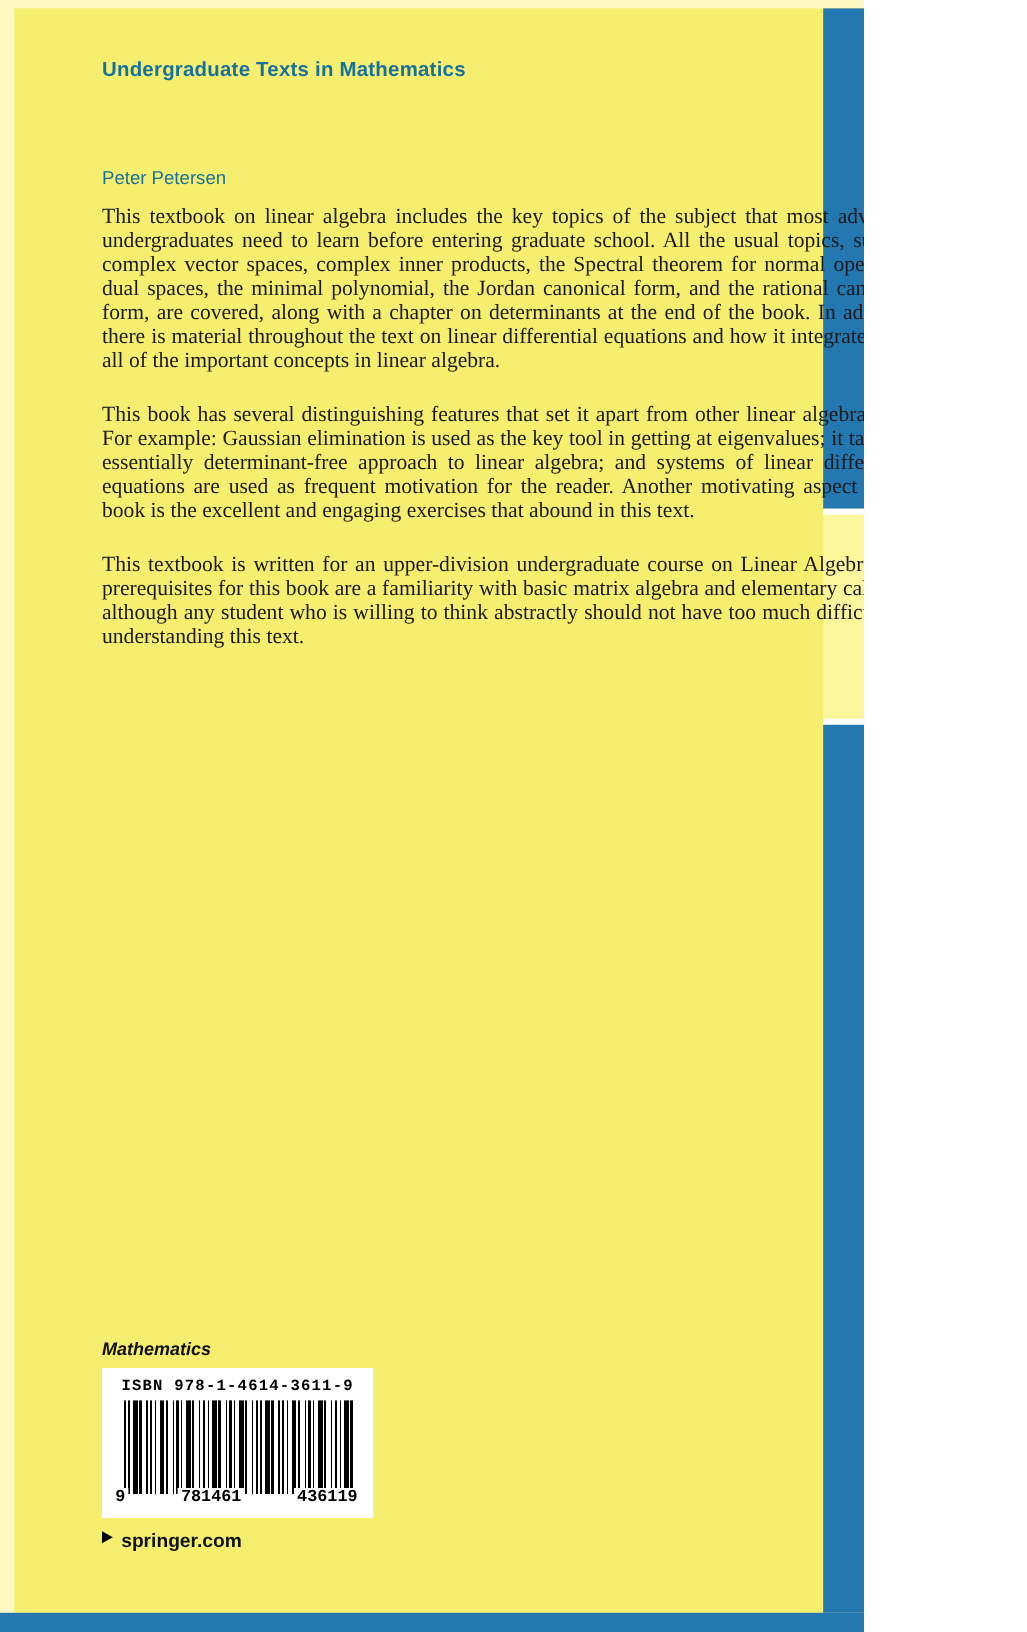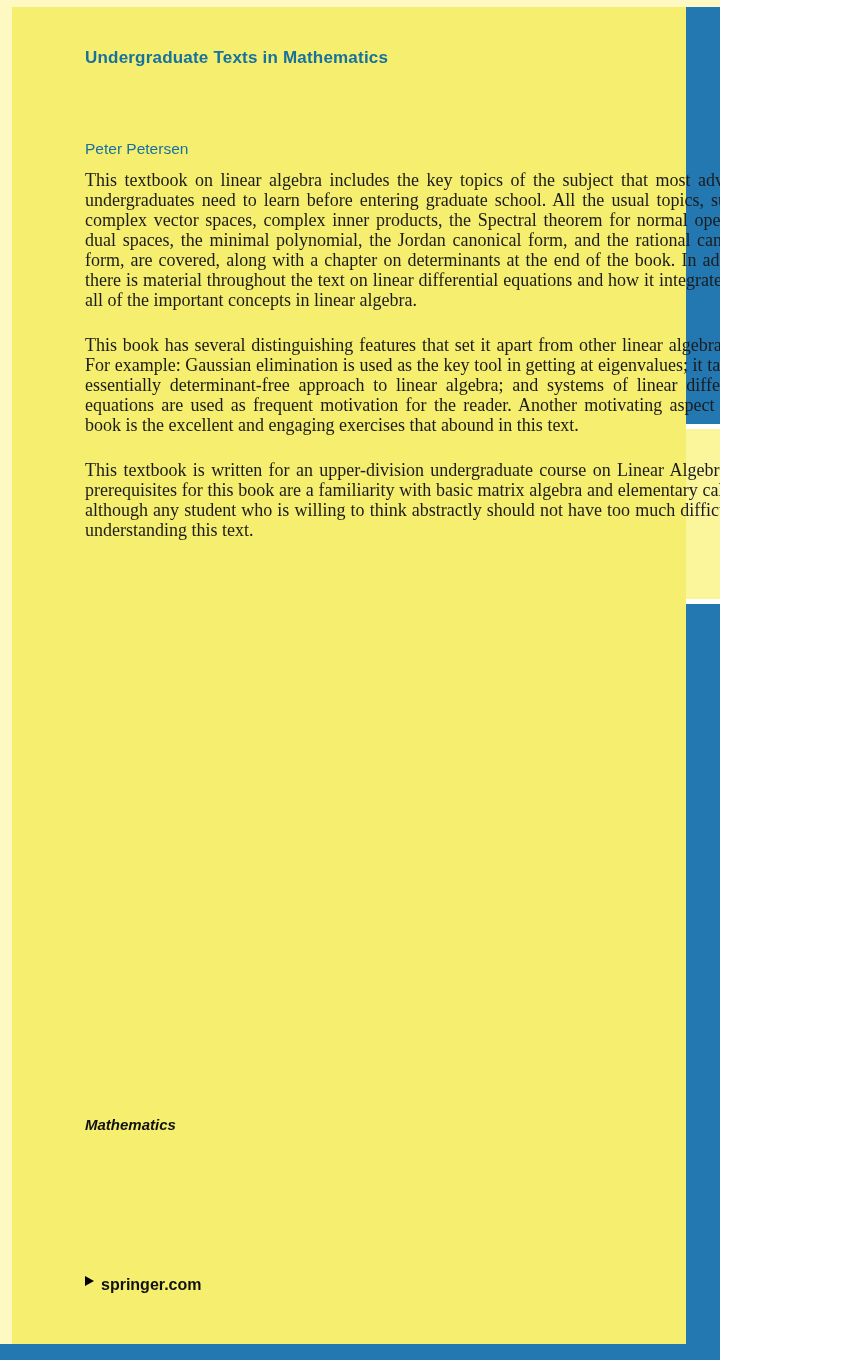--- a/index.html
+++ b/index.html
@@ -131,19 +131,28 @@
 
 
   <div class="blurb">
     <p>This textbook on linear algebra includes the key topics of the subject that most advanced undergraduates need to learn before entering graduate school. All the usual topics, such as complex vector spaces, complex inner products, the Spectral theorem for normal operators, dual spaces, the minimal polynomial, the Jordan canonical form, and the rational canonical form, are covered, along with a chapter on determinants at the end of the book. In addition, there is material throughout the text on linear differential equations and how it integrates with all of the important concepts in linear algebra.</p>
     <p>This book has several distinguishing features that set it apart from other linear algebra texts. For example: Gaussian elimination is used as the key tool in getting at eigenvalues; it takes an essentially determinant-free approach to linear algebra; and systems of linear differential equations are used as frequent motivation for the reader. Another motivating aspect of the book is the excellent and engaging exercises that abound in this text.</p>
     <p>This textbook is written for an upper-division undergraduate course on Linear Algebra. The prerequisites for this book are a familiarity with basic matrix algebra and elementary calculus, although any student who is willing to think abstractly should not have too much difficulty in understanding this text.</p>
   </div>
 
   <div class="category">Mathematics</div>
 
+  <div class="barcode">
+    <div class="isbn">ISBN 978-1-4614-3611-9</div>
+    <div class="bars"></div>
+    <div class="barcode-digits">
+      <span>9</span>
+      <span>781461</span>
+      <span>436119</span>
+    </div>
+  </div>
 
   <div class="springer">
     <span class="springer-arrow"></span>
     <span class="springer-label">springer.com</span>
   </div>
 
 </div>
 
 </body></html>

